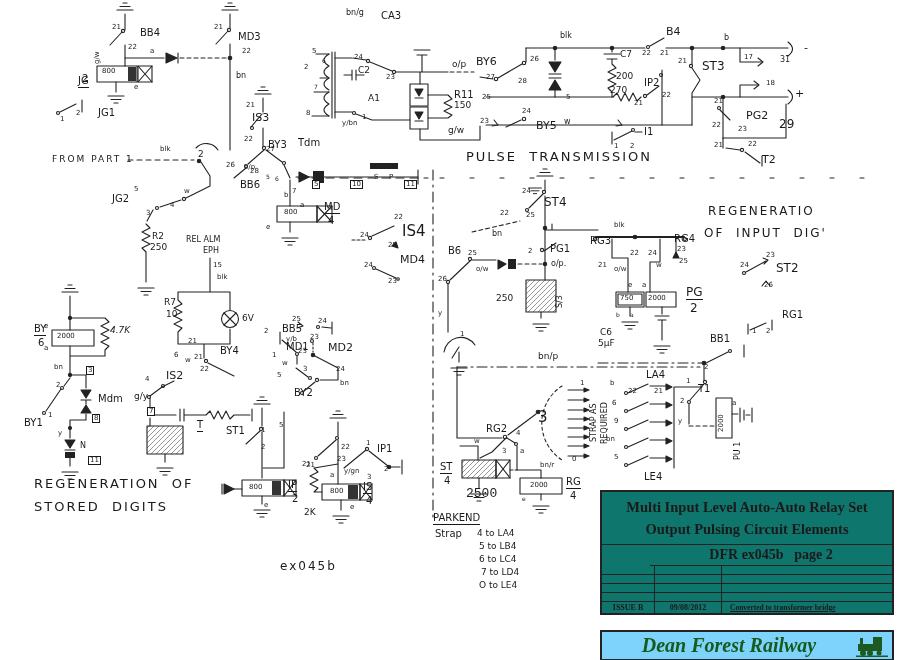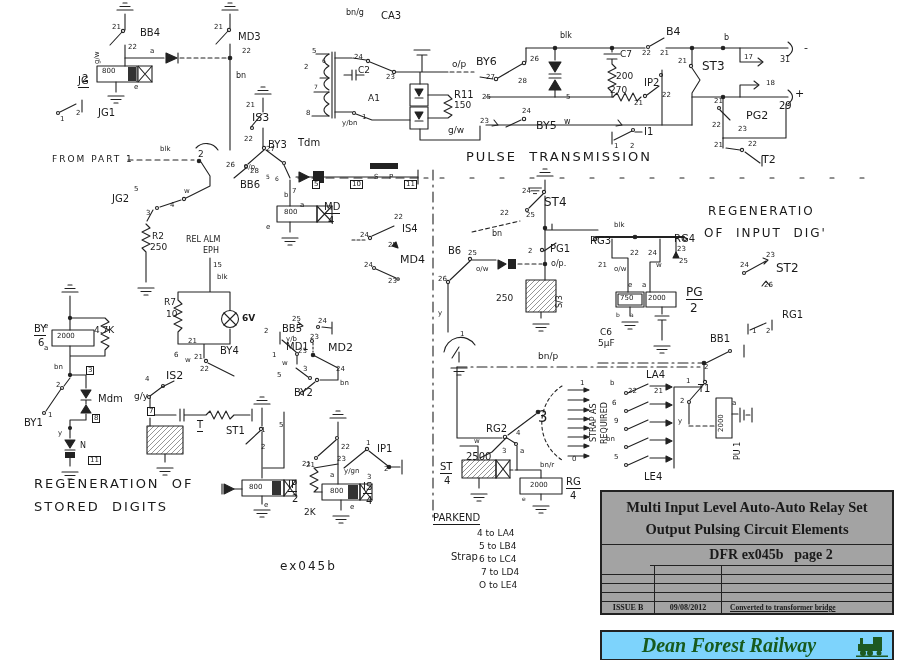--- a/index.html
+++ b/index.html
@@ -7,21 +7,21 @@
         font-family:"DejaVu Sans",sans-serif;color:#1a1a1a;}
   svg.art{position:absolute;left:0;top:0;}
   #labels{position:absolute;left:0;top:0;width:900px;height:660px;}
   .lbl{position:absolute;font-family:"DejaVu Sans",sans-serif;color:#1a1a1a;
        font-size:8px;line-height:1;white-space:pre;}
   .rot{transform:rotate(-90deg);transform-origin:left top;}
   .und{border-bottom:1px solid #1a1a1a;padding-bottom:1px;}
   .box{border:1px solid #1a1a1a;padding:0 1px;background:#fff;}
   .wide{letter-spacing:2px;}
   
-  .tb{position:absolute;left:600px;top:490px;width:290px;border:2px solid #222;background:#a3a3a3;}
+  .tb{position:absolute;left:600px;top:490px;width:290px;border:2px solid #222;background:#0f766e;}
   .tb-title{border-bottom:1.5px solid #222;text-align:center;padding:4px 0 3px 0;
             font-family:"Liberation Serif",serif;font-weight:bold;font-size:14.5px;line-height:1.55;}
   .tb-ref{border-bottom:1.5px solid #222;text-align:center;font-family:"Liberation Serif",serif;
           font-weight:bold;font-size:14px;padding:2px 0;white-space:pre;margin-left:48px;}
   .tb-row{display:flex;border-bottom:1px solid #222;height:8px;}
   .tb-row.issue{height:11px;}
   .tb-row:last-child{border-bottom:none;}
   .c1{width:52px;border-right:1px solid #222;font-family:"Liberation Serif",serif;
       font-weight:bold;font-size:8px;text-align:center;line-height:11px;}
   .c2{width:66px;border-right:1px solid #222;font-family:"Liberation Serif",serif;
@@ -417,27 +417,27 @@
       <span class="lbl" style="left: 170px; top: 202px; font-size: 7px;">4</span>
       <span class="lbl" style="left: 146px; top: 210px; font-size: 7px;">3</span>
       <span class="lbl" style="left: 152px; top: 232px; font-size: 9px;">R2</span>
       <span class="lbl" style="left: 150px; top: 243px; font-size: 9px;">250</span>
       <span class="lbl" style="left: 186px; top: 236px; font-size: 8px;">REL ALM</span>
       <span class="lbl" style="left: 194px; top: 247px; font-size: 8px; padding-left: 9px;">EPH</span>
       <span class="lbl" style="left: 213px; top: 262px; font-size: 7px;">15</span>
       <span class="lbl" style="left: 217px; top: 274px; font-size: 7px;">blk</span>
       <span class="lbl" style="left: 164px; top: 298px; font-size: 9px;">R7</span>
       <span class="lbl" style="left: 166px; top: 310px; font-size: 9px;">10</span>
-      <span class="lbl" style="left: 242px; top: 314px; font-size: 9px; font-weight: bold;">6V</span>
+      <span class="lbl" style="left: 242px; top: 314px; font-size: 9px;">6V</span>
       <span class="lbl und" style="left: 34px; top: 324px; font-size: 10px;">BY</span>
       <span class="lbl" style="left: 38px; top: 338px; font-size: 10px;">6</span>
       <span class="lbl" style="left: 44px; top: 323px; font-size: 7px;">e</span>
       <span class="lbl" style="left: 57px; top: 333px; font-size: 7px;">2000</span>
       <span class="lbl" style="left: 44px; top: 345px; font-size: 7px;">a</span>
-      <span class="lbl" style="left: 94px; top: 326px; font-size: 9px;">4.7K</span>
+      <span class="lbl" style="left: 110px; top: 326px; font-size: 9px; font-style: italic;">4.7K</span>
       <span class="lbl" style="left: 54px; top: 364px; font-size: 7px;">bn</span>
       <span class="lbl box" style="left: 86px; top: 366px; font-size: 7px;">3</span>
       <span class="lbl" style="left: 56px; top: 382px; font-size: 7px;">2</span>
       <span class="lbl" style="left: 48px; top: 412px; font-size: 7px;">1</span>
       <span class="lbl" style="left: 24px; top: 418px; font-size: 10px;">BY1</span>
       <span class="lbl" style="left: 98px; top: 394px; font-size: 10px;">Mdm</span>
       <span class="lbl box" style="left: 92px; top: 414px; font-size: 7px;">8</span>
       <span class="lbl" style="left: 58px; top: 430px; font-size: 7px;">y</span>
       <span class="lbl" style="left: 80px; top: 442px; font-size: 8px;">N</span>
       <span class="lbl box" style="left: 88px; top: 456px; font-size: 7px;">11</span>
@@ -469,21 +469,21 @@
       <span class="lbl" style="left: 292px; top: 316px; font-size: 7px;">25</span>
       <span class="lbl" style="left: 318px; top: 318px; font-size: 7px;">24</span>
       <span class="lbl" style="left: 282px; top: 324px; font-size: 10px;">BB5</span>
       <span class="lbl" style="left: 286px; top: 336px; font-size: 7px;">y/b</span>
       <span class="lbl" style="left: 310px; top: 334px; font-size: 7px;">23</span>
       <span class="lbl" style="left: 298px; top: 348px; font-size: 7px;">23</span>
       <span class="lbl" style="left: 328px; top: 342px; font-size: 11px;">MD2</span>
       <span class="lbl" style="left: 336px; top: 366px; font-size: 7px;">24</span>
       <span class="lbl" style="left: 340px; top: 380px; font-size: 7px;">bn</span>
       <span class="lbl" style="left: 394px; top: 214px; font-size: 7px;">22</span>
-      <span class="lbl" style="left: 402px; top: 224px; font-size: 10px;">IS4</span>
+      <span class="lbl" style="left: 402px; top: 224px; font-size: 15px;">IS4</span>
       <span class="lbl" style="left: 360px; top: 232px; font-size: 7px;">24</span>
       <span class="lbl" style="left: 388px; top: 242px; font-size: 7px;">25</span>
       <span class="lbl" style="left: 400px; top: 254px; font-size: 11px;">MD4</span>
       <span class="lbl" style="left: 364px; top: 262px; font-size: 7px;">24</span>
       <span class="lbl" style="left: 388px; top: 278px; font-size: 7px;">23</span>
       <span class="lbl" style="left: 249px; top: 484px; font-size: 7px;">800</span>
       <span class="lbl und" style="left: 288px; top: 480px; font-size: 10px;">IP</span>
       <span class="lbl" style="left: 292px; top: 494px; font-size: 10px;">2</span>
       <span class="lbl" style="left: 264px; top: 502px; font-size: 7px;">e</span>
       <span class="lbl" style="left: 304px; top: 508px; font-size: 9px;">2K</span>
@@ -537,21 +537,21 @@
       <span class="lbl" style="left: 642px; top: 50px; font-size: 7px;">22</span>
       <span class="lbl" style="left: 660px; top: 50px; font-size: 7px;">21</span>
       <span class="lbl" style="left: 678px; top: 58px; font-size: 7px;">21</span>
       <span class="lbl" style="left: 724px; top: 34px; font-size: 8px;">b</span>
       <span class="lbl" style="left: 702px; top: 60px; font-size: 12px;">ST3</span>
       <span class="lbl" style="left: 744px; top: 54px; font-size: 7px;">17</span>
       <span class="lbl" style="left: 780px; top: 56px; font-size: 8px;">31</span>
       <span class="lbl" style="left: 804px; top: 42px; font-size: 11px;">-</span>
       <span class="lbl" style="left: 742px; top: 80px; font-size: 7px; margin-left: 24px;">18</span>
       <span class="lbl" style="left: 795px; top: 88px; font-size: 11px;">+</span>
-      <span class="lbl" style="left: 779px; top: 101px; font-size: 10px;">29</span>
+      <span class="lbl" style="left: 779px; top: 118px; font-size: 12px;">29</span>
       <span class="lbl" style="left: 644px; top: 78px; font-size: 10px;">IP2</span>
       <span class="lbl" style="left: 662px; top: 92px; font-size: 7px;">22</span>
       <span class="lbl" style="left: 714px; top: 98px; font-size: 7px;">21</span>
       <span class="lbl" style="left: 746px; top: 110px; font-size: 11px;">PG2</span>
       <span class="lbl" style="left: 712px; top: 122px; font-size: 7px;">22</span>
       <span class="lbl" style="left: 738px; top: 126px; font-size: 7px;">23</span>
       <span class="lbl" style="left: 714px; top: 142px; font-size: 7px;">21</span>
       <span class="lbl" style="left: 748px; top: 141px; font-size: 7px;">22</span>
       <span class="lbl" style="left: 762px; top: 154px; font-size: 11px;">T2</span>
       <span class="lbl" style="left: 644px; top: 127px; font-size: 10px;">I1</span>
@@ -627,28 +627,28 @@
       <span class="lbl" style="left: 538px; top: 410px; font-size: 15px;">3</span>
       <span class="lbl" style="left: 580px; top: 380px; font-size: 7px;">1</span>
       <span class="lbl" style="left: 572px; top: 456px; font-size: 7px;">0</span>
       <span class="lbl" style="left: 486px; top: 424px; font-size: 10px;">RG2</span>
       <span class="lbl" style="left: 516px; top: 430px; font-size: 7px;">4</span>
       <span class="lbl" style="left: 474px; top: 438px; font-size: 7px;">w</span>
       <span class="lbl" style="left: 502px; top: 448px; font-size: 7px;">3</span>
       <span class="lbl" style="left: 520px; top: 448px; font-size: 7px;">a</span>
       <span class="lbl und" style="left: 440px; top: 462px; font-size: 10px;">ST</span>
       <span class="lbl" style="left: 444px; top: 476px; font-size: 10px;">4</span>
-      <span class="lbl" style="left: 466px; top: 452px; font-size: 10px;">2500</span>
+      <span class="lbl" style="left: 466px; top: 487px; font-size: 13px; font-family: Liberation Mono, monospace;">2500</span>
       <span class="lbl" style="left: 540px; top: 462px; font-size: 7px;">bn/r</span>
       <span class="lbl" style="left: 530px; top: 482px; font-size: 7px;">2000</span>
       <span class="lbl und" style="left: 566px; top: 477px; font-size: 10px;">RG</span>
       <span class="lbl" style="left: 570px; top: 491px; font-size: 10px;">4</span>
       <span class="lbl" style="left: 522px; top: 496px; font-size: 6px;">e</span>
       <span class="lbl und" style="left: 433px; top: 513px; font-size: 10px;">PARKEND</span>
-      <span class="lbl" style="left: 435px; top: 552px; font-size: 10px; margin-left: 16px;">Strap</span>
+      <span class="lbl" style="left: 435px; top: 529px; font-size: 10px;">Strap</span>
       <span class="lbl" style="left: 477px; top: 529px; font-size: 9px;">4 to LA4</span>
       <span class="lbl" style="left: 479px; top: 542px; font-size: 9px;">5 to LB4</span>
       <span class="lbl" style="left: 479px; top: 555px; font-size: 9px;">6 to LC4</span>
       <span class="lbl" style="left: 481px; top: 568px; font-size: 9px;">7 to LD4</span>
       <span class="lbl" style="left: 479px; top: 581px; font-size: 9px;">O to LE4</span>
     </div>
 
 <div class="tb">
   <div class="tb-title">
     <div>Multi Input Level Auto-Auto Relay Set</div>

